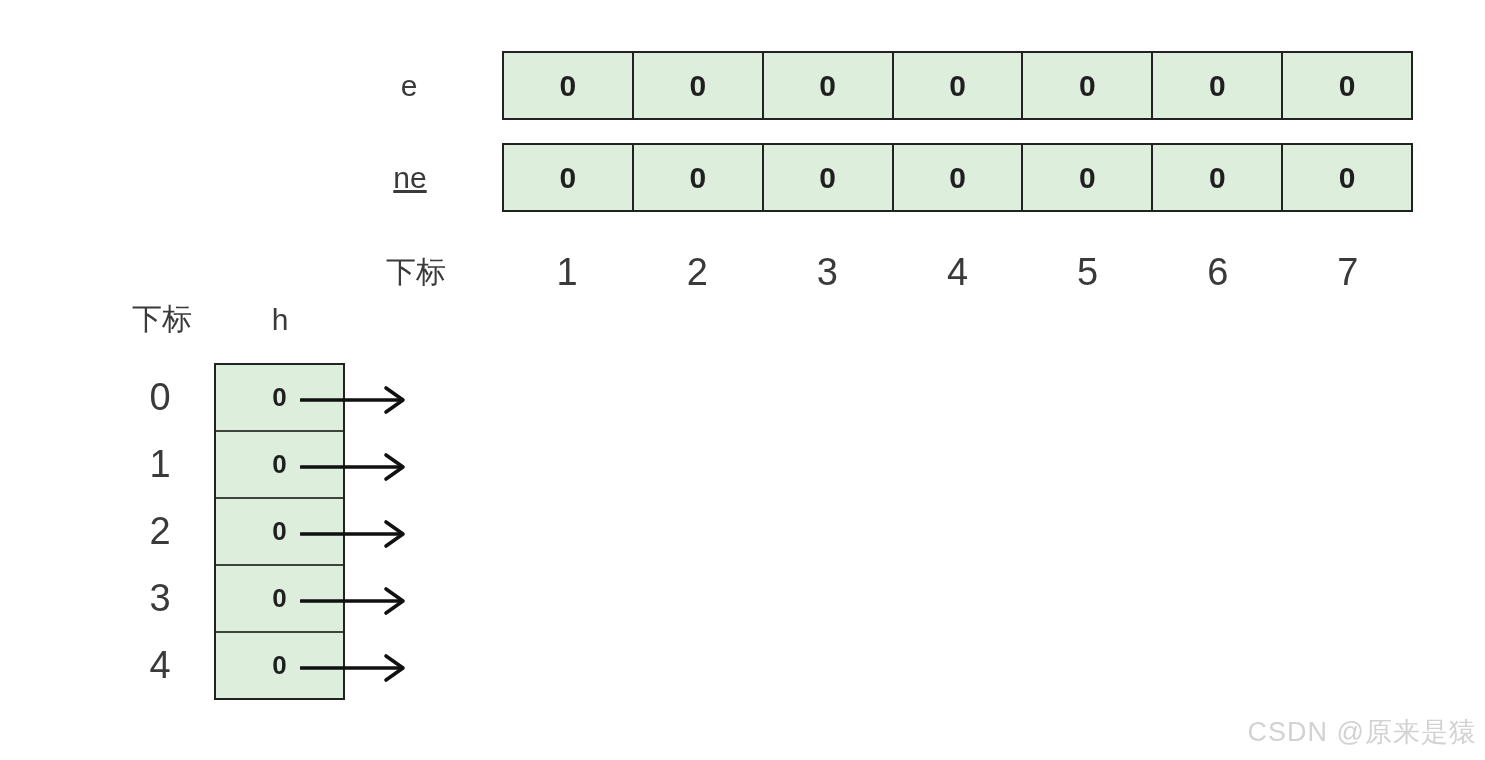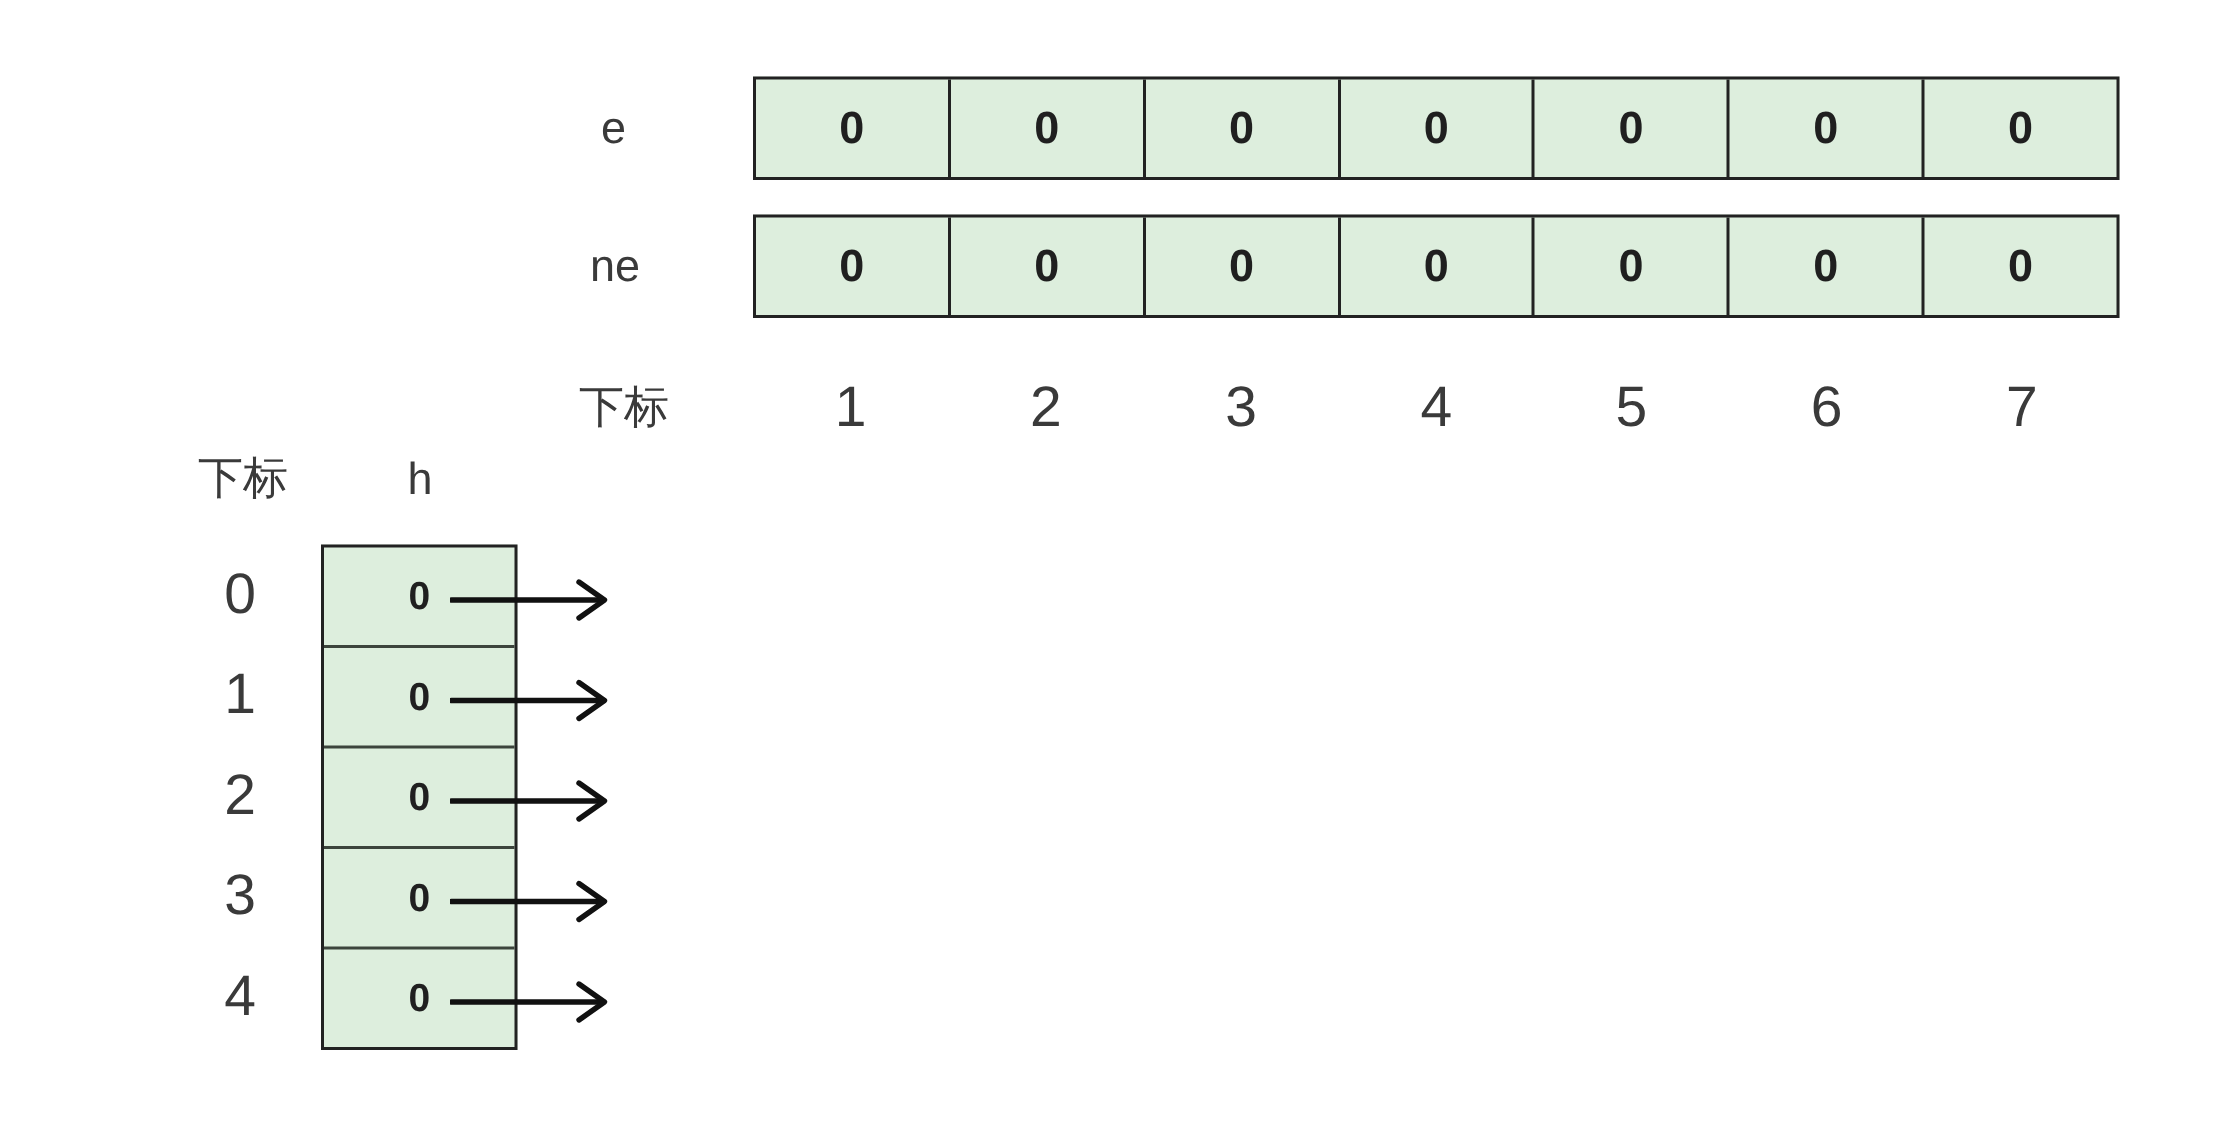--- a/index.html
+++ b/index.html
@@ -132,21 +132,21 @@
         <span class="cell-val">0</span>
       </div>
     <div class="cell">
         <span class="cell-val">0</span>
       </div>
     <div class="cell">
         <span class="cell-val">0</span>
       </div>
   </div>
 
-  <div class="row-label" style="left:410px; top:178px;">ne</div>
+  <div class="row-label" style="left:410px; top:178px;text-decoration:underline;">ne</div>
   <div class="harr" style="top:143px;">
     <div class="cell">
         <span class="cell-val">0</span>
       </div>
     <div class="cell">
         <span class="cell-val">0</span>
       </div>
     <div class="cell">
         <span class="cell-val">0</span>
       </div>
@@ -216,14 +216,15 @@
   </svg>
   <svg class="arrow" style="top:585px;" viewBox="0 0 106 32">
     <line x1="1" y1="16" x2="100" y2="16" stroke="#111111" stroke-width="3.6" stroke-linecap="round"></line>
     <polyline points="86,4 103,16 86,28" fill="none" stroke="#111111" stroke-width="3.6" stroke-linecap="round" stroke-linejoin="round"></polyline>
   </svg>
   <svg class="arrow" style="top:652px;" viewBox="0 0 106 32">
     <line x1="1" y1="16" x2="100" y2="16" stroke="#111111" stroke-width="3.6" stroke-linecap="round"></line>
     <polyline points="86,4 103,16 86,28" fill="none" stroke="#111111" stroke-width="3.6" stroke-linecap="round" stroke-linejoin="round"></polyline>
   </svg>
 
+  <div class="watermark">CSDN @原来是猿</div>
 
 </div>
 
 </body></html>

